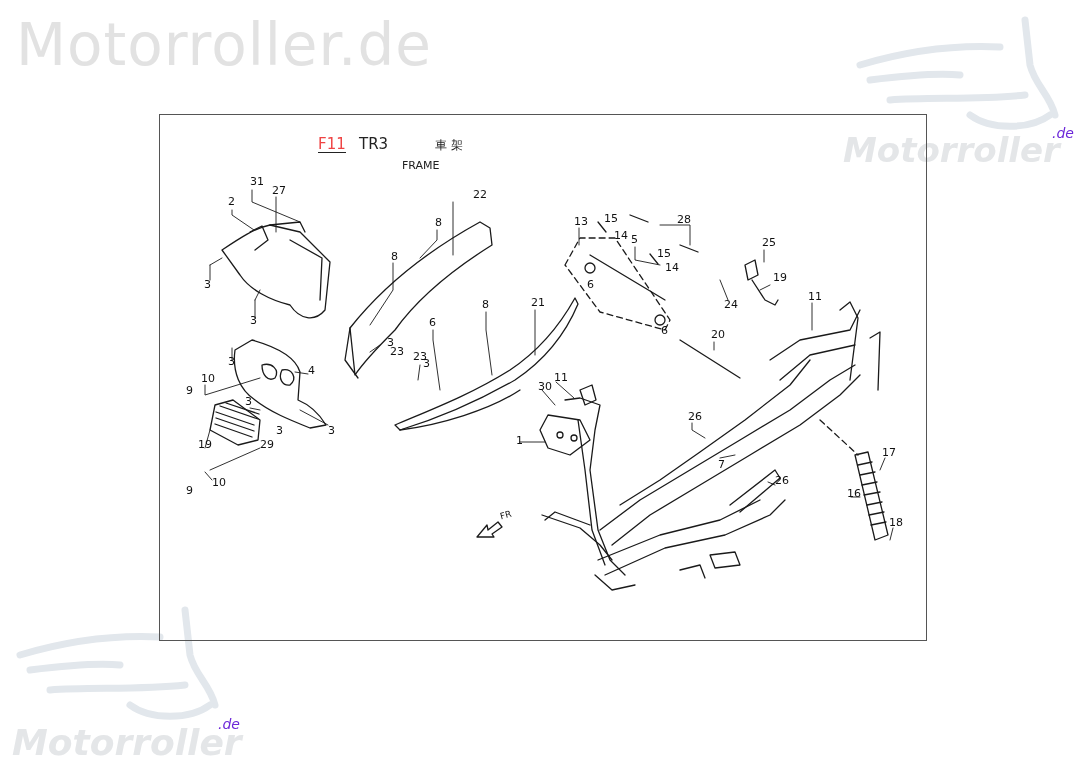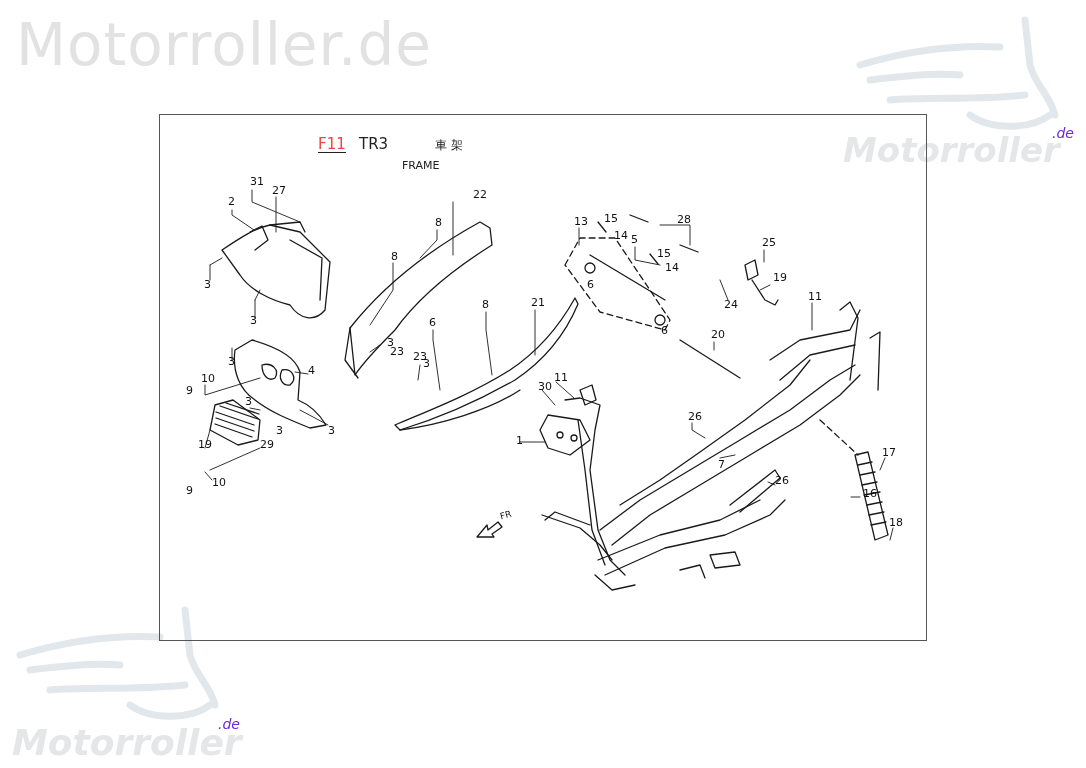--- a/index.html
+++ b/index.html
@@ -234,17 +234,17 @@
     <div class="lbl" style="left: 260px; top: 439px; text-align: center;">29</div>
     <div class="lbl" style="left: 212px; top: 477px;">10</div>
     <div class="lbl" style="left: 186px; top: 485px;">9</div>
     <div class="lbl" style="left: 554px; top: 372px;">11</div>
     <div class="lbl" style="left: 538px; top: 381px;">30</div>
     <div class="lbl" style="left: 516px; top: 435px;">1</div>
     <div class="lbl" style="left: 688px; top: 411px;">26</div>
     <div class="lbl" style="left: 718px; top: 459px;">7</div>
     <div class="lbl" style="left: 775px; top: 475px;">26</div>
     <div class="lbl" style="left: 882px; top: 447px;">17</div>
-    <div class="lbl" style="left: 847px; top: 488px; margin-left: 16px;">16</div>
+    <div class="lbl" style="left: 847px; top: 488px;">16</div>
     <div class="lbl" style="left: 889px; top: 517px;">18</div>
   </div>
 
 <div class="fr">FR</div>
 
 </body></html>

